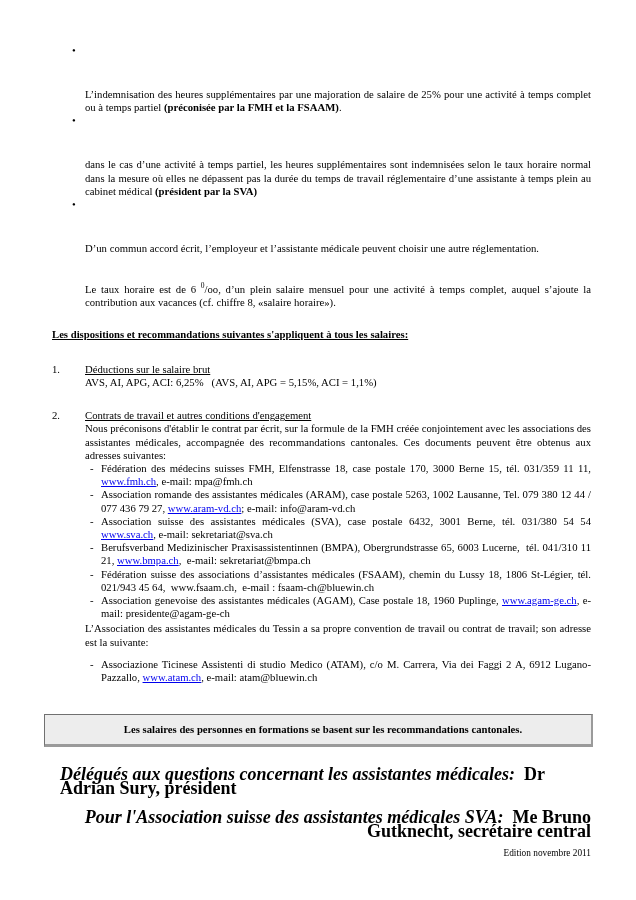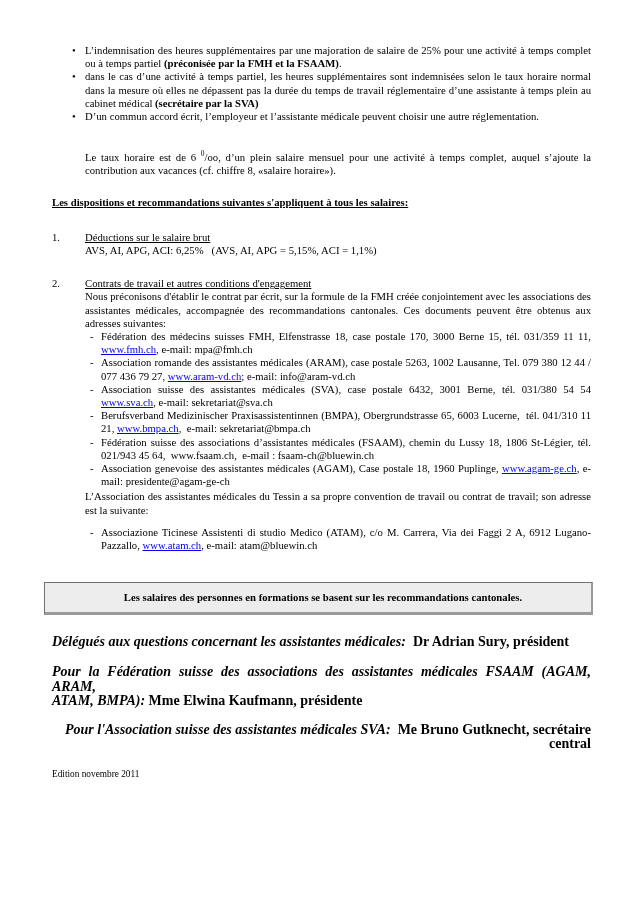--- a/index.html
+++ b/index.html
@@ -12,21 +12,21 @@
   }
   .justify{text-align:justify;}
   .b{font-weight:bold;}
   .i{font-style:italic;}
   .u{text-decoration:underline;}
   .lnk{color:#0000EE;text-decoration:underline;cursor:pointer;}
   sup{font-size:7.5px;line-height:0;vertical-align:super;}
 
   .bullet-row{display:flex;padding-left:20px;}
   .marker{width:13px;flex:none;}
-  .bullet-text{flex:1;}
+  .bullet-text{flex:1;margin-top:44px;}
 
   .para-indent{margin-left:33px;margin-top:28px;}
   .heading{margin-top:18px;}
 
   .num-item{display:flex;}
   .num-item-1{margin-top:22px;}
   .num-item-2{margin-top:20px;}
   .num{width:33px;flex:none;}
   .num-body{flex:1;min-width:0;}
 
@@ -40,40 +40,40 @@
   .info-box{
     margin-top:30px;margin-left:-8px;margin-right:-2px;
     background:#ededed;
     border:1px solid #707070;
     border-right:2px solid #9a9a9a;
     border-bottom:3px solid #9a9a9a;
     padding:8px 10px 7px 20px;
     text-align:center;
   }
 
-  .sig{font-size:14px;line-height:14.6px;}
+  .sig{font-size:18px;line-height:14.6px;margin-left:8px;}
   .sig-1{margin-top:20px;}
   .sig-2{margin-top:16px;}
   .sig-3{margin-top:14px;text-align:right;}
 
-  .edition{margin-top:17px;text-align:left;font-size:9.3px;line-height:11px;}
+  .edition{margin-top:9px;text-align:right;font-size:9.3px;line-height:11px;}
 </style>
 </head>
 <body>
 
 <div class="page">
 
   <div>
     <div class="bullet-row">
       <span class="marker">•</span>
       <div class="bullet-text justify"><span>L’indemnisation des heures supplémentaires par une majoration de salaire de 25% pour une activité à temps complet ou à temps partiel </span><span class="b">(préconisée par la FMH et la FSAAM)</span><span>.</span></div>
     </div>
     <div class="bullet-row">
       <span class="marker">•</span>
-      <div class="bullet-text justify"><span>dans le cas d’une activité à temps partiel, les heures supplémentaires sont indemnisées selon le taux horaire normal dans la mesure où elles ne dépassent pas la durée du temps de travail réglementaire d’une assistante à temps plein au cabinet médical </span><span class="b">(secrétaire par la SVA)</span></div>
+      <div class="bullet-text justify"><span>dans le cas d’une activité à temps partiel, les heures supplémentaires sont indemnisées selon le taux horaire normal dans la mesure où elles ne dépassent pas la durée du temps de travail réglementaire d’une assistante à temps plein au cabinet médical </span><span class="b">(président par la SVA)</span></div>
     </div>
     <div class="bullet-row">
       <span class="marker">•</span>
       <div class="bullet-text justify"><span>D’un commun accord écrit, l’employeur et l’assistante médicale peuvent choisir une autre réglementation.</span></div>
     </div>
   </div>
 
   <div class="para-indent justify"><span>Le taux horaire est de 6 </span><sup>0</sup><span>/oo, d’un plein salaire mensuel pour une activité à temps complet, auquel s’ajoute la contribution aux vacances (cf. chiffre 8, «salaire horaire»).</span></div>
 
   <div class="heading"><span class="b u">Les dispositions et recommandations suivantes s'appliquent à tous les salaires:</span></div>
@@ -124,18 +124,17 @@
         <div class="dash-text justify"><span>Associazione Ticinese Assistenti di studio Medico (ATAM), c/o M. Carrera, Via dei Faggi 2 A, 6912 Lugano-Pazzallo, </span><span class="lnk">www.atam.ch</span><span>, e-mail: atam@bluewin.ch</span></div>
       </div>
     </div>
   </div>
 
   <div class="info-box">
     <div><span class="b">Les salaires des personnes en formations se basent sur les recommandations cantonales.</span></div>
   </div>
 
   <div class="sig sig-1"><span class="b i">Délégués aux questions concernant les assistantes médicales:</span><span class="b">&nbsp; Dr Adrian Sury, président</span><br></div>
-  <div class="sig sig-2 justify"><span class="b i">Pour la Fédération suisse des associations des assistantes médicales FSAAM (AGAM, ARAM,</span><br><span class="b i">ATAM, BMPA):</span><span class="b"> Mme Elwina Kaufmann, présidente</span></div>
   <div class="sig sig-3"><span class="b i">Pour l'Association suisse des assistantes médicales SVA:</span><span class="b">&nbsp; Me Bruno Gutknecht, secrétaire central</span></div>
 
   <div class="edition">Edition novembre 2011</div>
 
 </div>
 
 </body></html>

